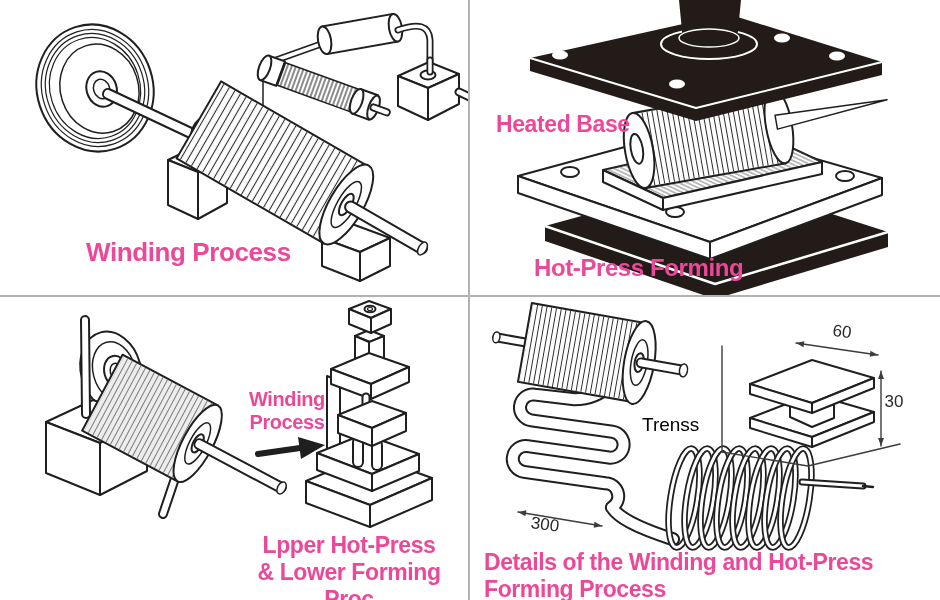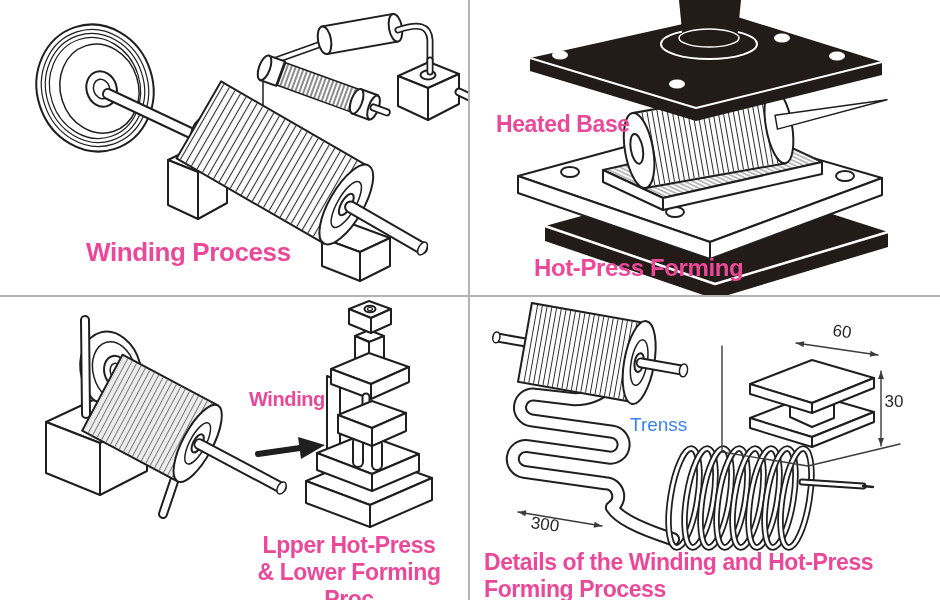--- a/index.html
+++ b/index.html
@@ -252,20 +252,21 @@
           <path d="M349,13 L369,5 L391,13 L371,22 Z"></path>
           <path d="M349,13 L349,28 L371,37 L371,22 Z"></path>
           <path d="M371,22 L371,37 L391,28 L391,13 Z"></path>
           <ellipse cx="370" cy="13" rx="5.5" ry="3.2"></ellipse>
           <ellipse cx="370" cy="13" rx="2.5" ry="1.5" stroke-width="1.2"></ellipse>
         </g>
       </g>
     </svg>
     <div class="lbl center" style="left:232px;top:92px;width:110px;font-size:20px;line-height:23px;">
       <div>Winding</div>
+      <div>Process</div>
     </div>
     <div class="lbl center" style="left:230px;top:236px;width:238px;font-size:23px;line-height:27px;">
       <div>Lpper Hot-Press</div>
       <div>&amp; Lower Forming Proc</div>
     </div>
   </div>
 
   <div class="panel" id="p-details">
     <svg width="470" height="304" viewBox="0 0 470 304">
       <defs>
@@ -351,21 +352,21 @@
           <path d="M342,107 L342,117 L404,92 L404,82 Z"></path>
         </g>
 
         <g stroke="#3c3c3c" stroke-width="1.4">
           <line x1="48" y1="216" x2="132" y2="230"></line>
           <path d="M48,216 L55.4,220.3 L56.4,214.3 Z" fill="#3c3c3c" stroke="none"></path>
           <path d="M132,230 L123.6,231.7 L124.6,225.7 Z" fill="#3c3c3c" stroke="none"></path>
         </g>
       </g>
     </svg>
-    <div class="dim" style="left:160px;top:118px;font-size:19px;color:#3b82f6;font-weight:normal;">Trenss</div>
+    <div class="dim" style="left:172px;top:118px;font-size:19px;color:#000000;font-weight:normal;">Trenss</div>
     <div class="dim" style="left:352px;top:26px;width:40px;transform:rotate(8deg);">60</div>
     <div class="dim" style="left:406px;top:96px;width:36px;">30</div>
     <div class="dim" style="left:52px;top:219px;width:46px;transform:rotate(8deg);">300</div>
     <div class="lbl" style="left:14px;top:253px;font-size:23px;line-height:27px;">
       <div>Details of the Winding and Hot-Press</div>
       <div>Forming Process</div>
     </div>
   </div>
 
   <div class="divider-v"></div>

